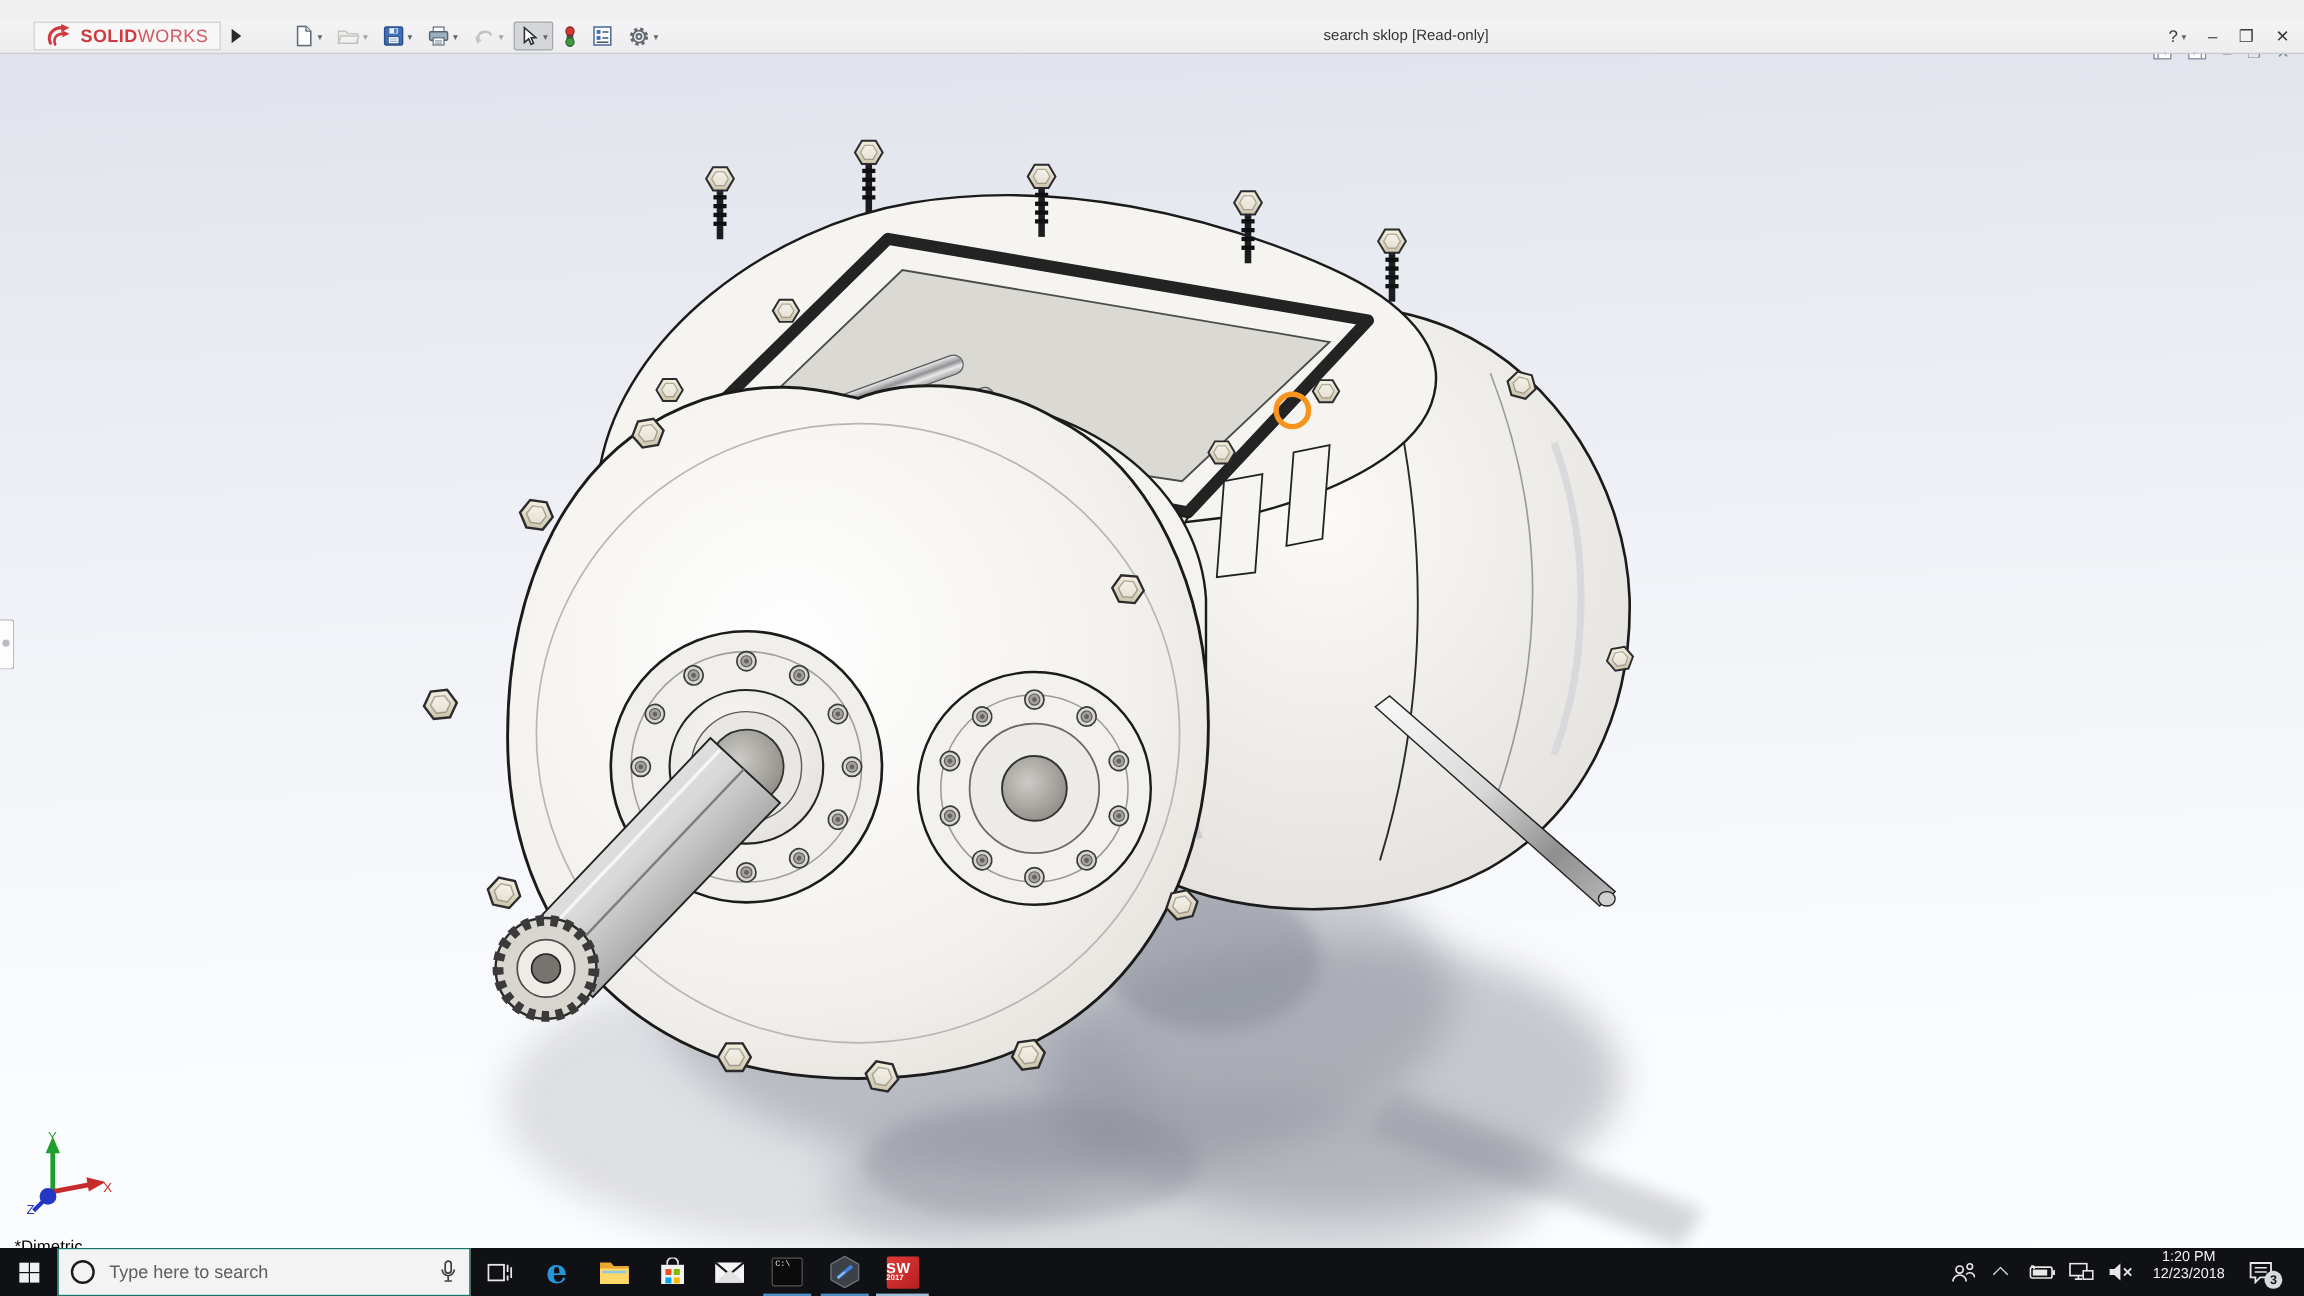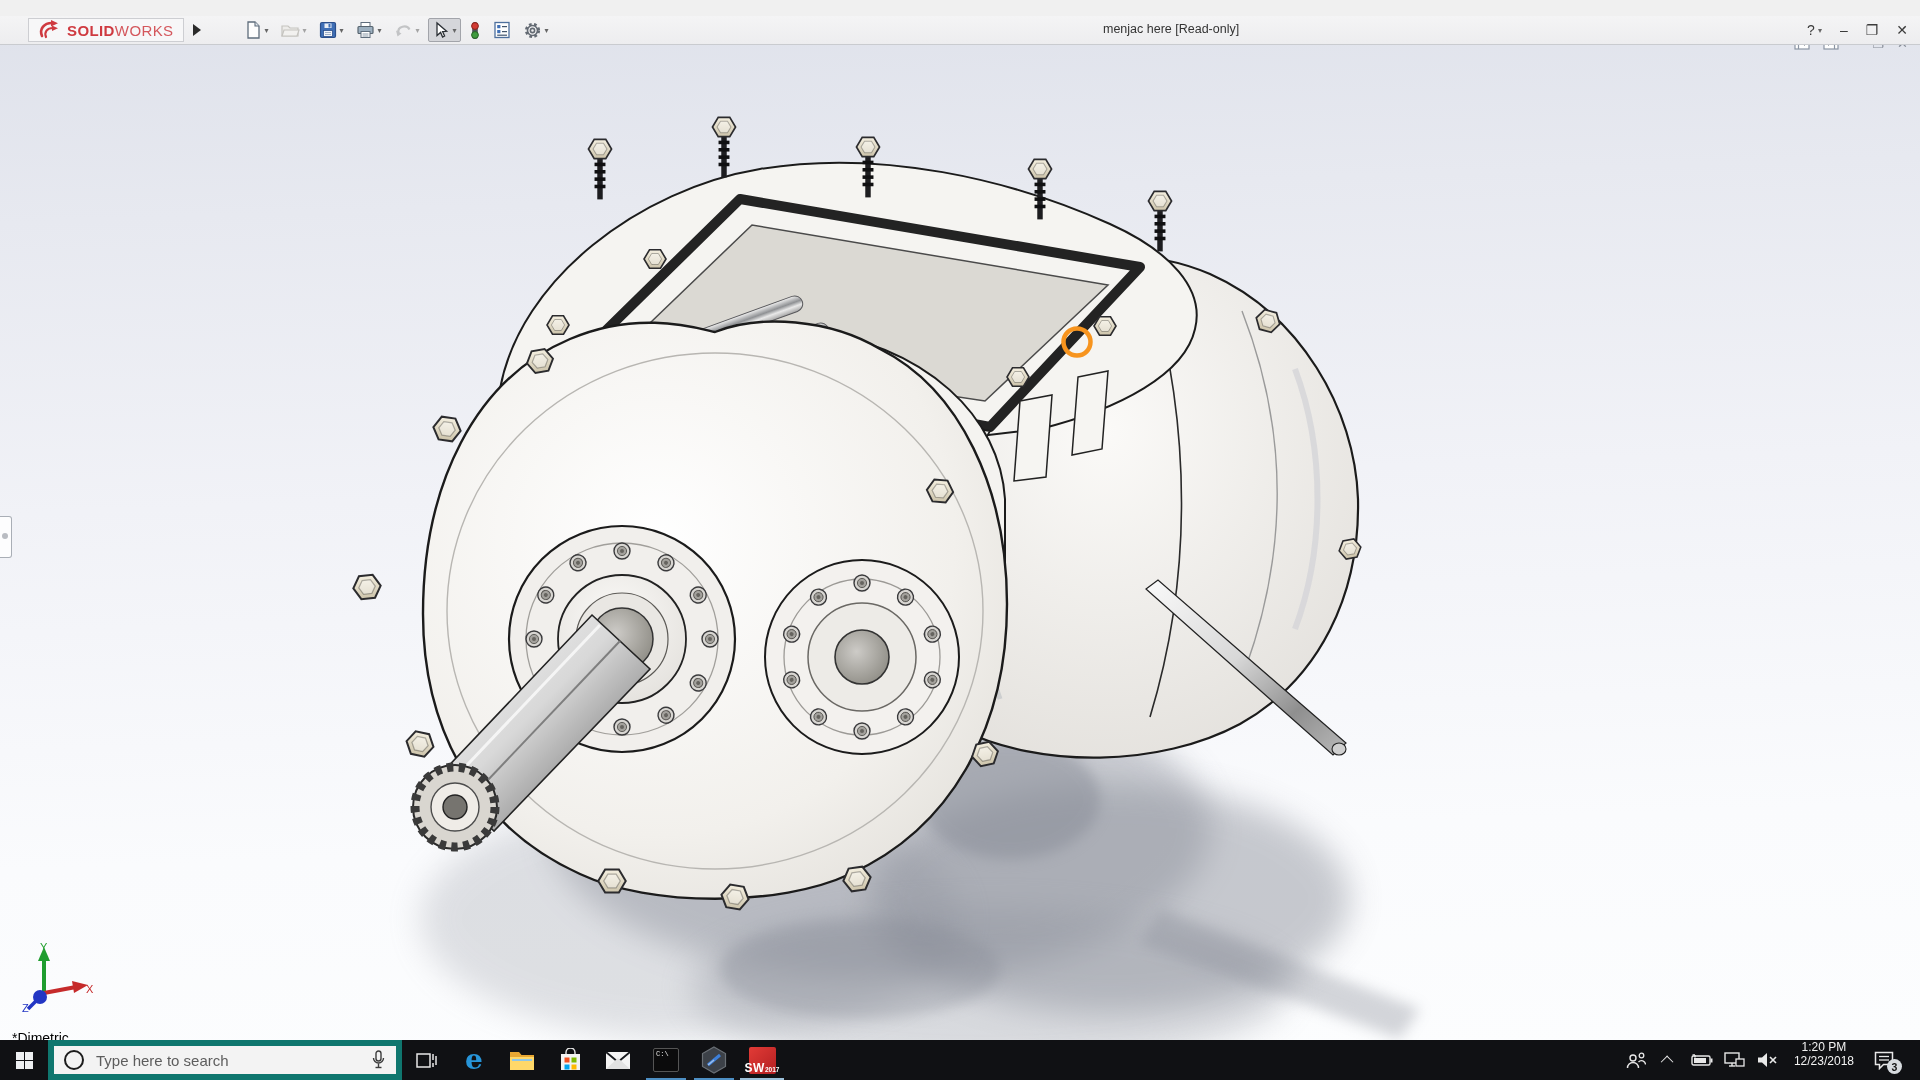--- a/index.html
+++ b/index.html
@@ -30,34 +30,34 @@
   .doc-ctrls svg{display:block;}
   .side-tab{position:absolute;left:0;top:487px;width:11px;height:40px;background:#fdfdfe;border:1px solid #a9aeb6;border-left:none;border-radius:0 3px 3px 0;z-index:5;}
   .side-tab .dot{position:absolute;left:2px;top:16px;width:6px;height:6px;border-radius:50%;background:#b9bcc2;}
   .view-label{position:absolute;left:12px;bottom:-5px;font-size:14px;color:#000;z-index:4;}
   .triad{position:absolute;left:14px;bottom:28px;z-index:4;}
   .model-svg{position:absolute;inset:0;}
   
   .taskbar{position:absolute;left:0;bottom:0;width:1920px;height:40px;background:#101114;display:flex;align-items:stretch;z-index:60;}
   .tb-btn{width:48px;display:flex;align-items:center;justify-content:center;position:relative;}
   .start svg{display:block;}
-  .search{width:322px;background:#f3f3f3;border:6px solid #0f766e;display:flex;align-items:center;padding:0 10px;gap:10px;}
+  .search{width:322px;background:#f3f3f3;border:1px solid #0f766e;display:flex;align-items:center;padding:0 10px;gap:10px;}
   .cortana{width:20px;height:20px;border:2.5px solid #1c1c1c;border-radius:50%;box-sizing:border-box;flex:none;}
   .search input{border:none;outline:none;background:transparent;font-size:15px;color:#5d5d5d;font-family:"Liberation Sans",sans-serif;flex:1;}
   .search input::placeholder{color:#5d5d5d;}
   .uline{position:absolute;bottom:0;left:4px;right:4px;height:2.5px;background:#4d8fc4;}
   .uline.active{background:#9cc0da;left:2px;right:2px;}
   .edge-e{color:#2795d9;font-size:28px;font-weight:700;font-family:"DejaVu Serif",serif;line-height:1;}
   .tray{margin-left:auto;display:flex;align-items:flex-start;gap:7px;padding-right:4px;color:#eee;}
   .tray .t-ic{width:26px;height:40px;display:flex;align-items:center;justify-content:center;position:relative;}
   .clock{text-align:center;font-size:12px;line-height:14px;color:#f2f2f2;padding:0 6px;}
   .chev{width:8px;height:8px;border-left:1.6px solid #e8e8e8;border-top:1.6px solid #e8e8e8;transform:rotate(45deg) translateY(2px);}
   .badge{position:absolute;right:-1px;bottom:6px;width:15px;height:15px;border-radius:50%;background:#d7dbdf;color:#111;font-size:10.5px;font-weight:700;display:flex;align-items:center;justify-content:center;}
   .show-desktop{width:7px;border-left:1px solid #3a3d42;}
-  .sw-icon{width:27px;height:27px;background:linear-gradient(135deg,#e23b36,#b31f22);border-radius:2px;color:#fff;display:flex;align-items:flex-end;justify-content:center;line-height:1;}
+  .sw-icon{width:27px;height:27px;background:linear-gradient(135deg,#e23b36,#b31f22);border-radius:2px;color:#fff;display:flex;flex-direction:column;align-items:flex-start;justify-content:center;line-height:1;}
   .sw-icon .sw{font-size:12px;font-weight:700;letter-spacing:.5px;}
   .sw-icon .yr{font-size:6.5px;font-weight:700;}
   .cmd-icon{width:26px;height:24px;background:#0b0b0c;border:1px solid #555;border-radius:2px;color:#e8e8e8;font-size:7px;font-family:"Liberation Mono",monospace;padding:1px 2px;box-sizing:border-box;}
 </style>
 </head>
 <body>
 
 <div class="titlebar">
   <div class="logo-box">
     <svg class="logo-mark" width="24" height="20" viewBox="0 0 24 20">
@@ -141,21 +141,21 @@
     <div class="tb">
       <svg width="19" height="19" viewBox="0 0 19 19">
           <circle cx="9.5" cy="9.5" r="6.2" fill="none" stroke="#636a73" stroke-width="2.8" stroke-dasharray="2.6 2.4"></circle>
           <circle cx="9.5" cy="9.5" r="5" fill="none" stroke="#636a73" stroke-width="1.6"></circle>
           <circle cx="9.5" cy="9.5" r="2.1" fill="none" stroke="#636a73" stroke-width="1.6"></circle>
         </svg>
       <span class="dd">▾</span>
     </div>
   </div>
 
-  <div class="title">menjac here [Read-only]</div>
+  <div class="title">search sklop [Read-only]</div>
 
   <div class="win-ctrls">
     <div class="q">
         <span class="glyph">?</span>
         <span class="dd">▾</span>
       </div>
     <span class="glyph">–</span>
     <span class="glyph">❐</span>
     <span class="glyph">✕</span>
   </div>

